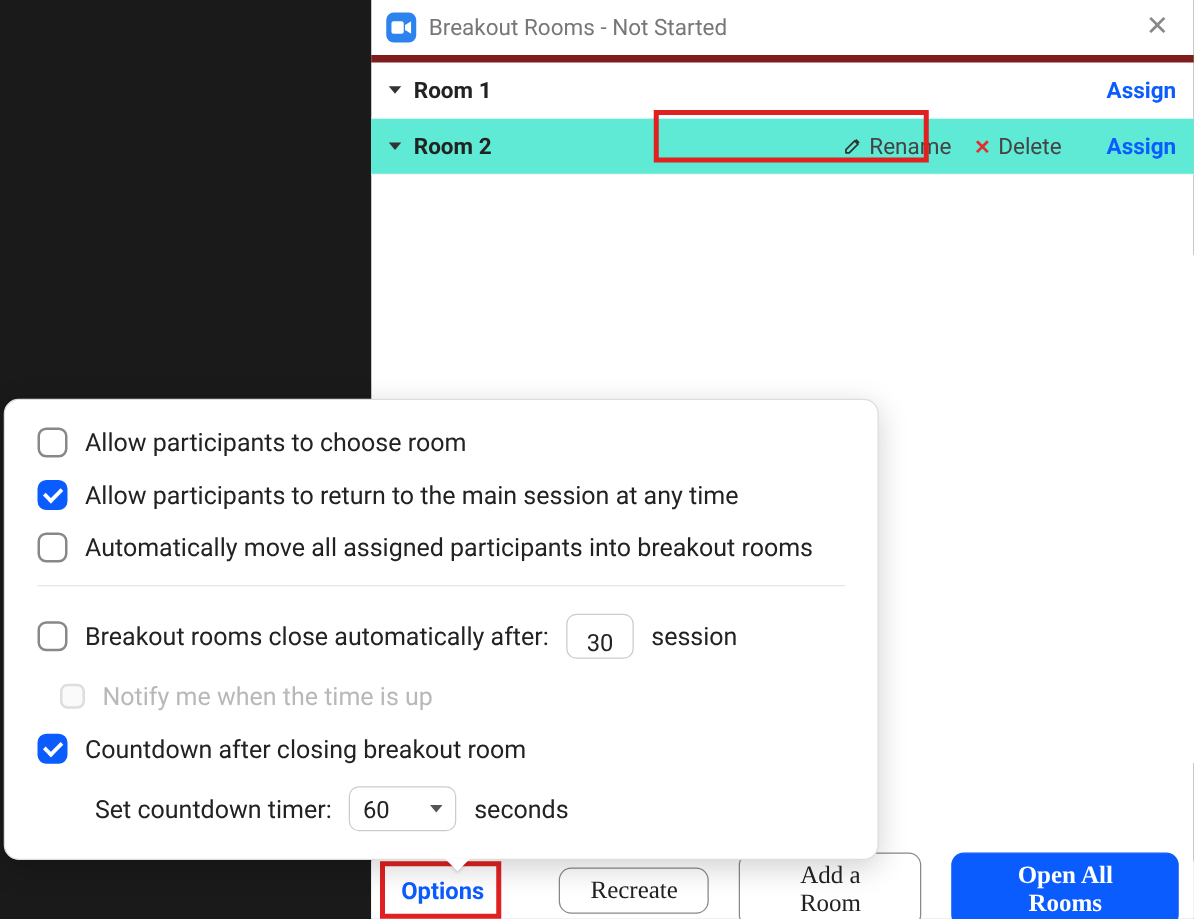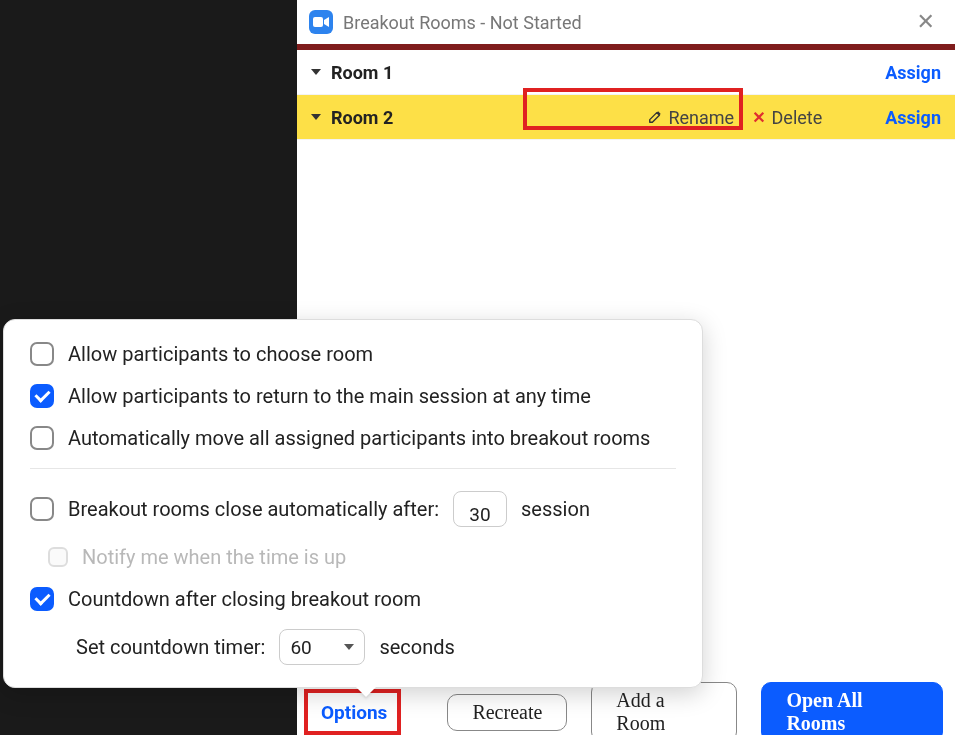--- a/index.html
+++ b/index.html
@@ -17,20 +17,21 @@
   
   .window {
     position: absolute;
     left: 297px;
     top: 0;
     width: 658px;
     height: 735px;
     background: #ffffff;
     display: flex;
     flex-direction: column;
+    text-align: center;
   }
 
   
   .titlebar {
     height: 44px;
     display: flex;
     align-items: center;
     padding: 0 12px;
     gap: 10px;
   }
@@ -62,21 +63,21 @@
     border-top: 6px solid #7f1d1d;
   }
   .room-row {
     height: 45px;
     display: flex;
     align-items: center;
     padding: 0 14px;
     border-bottom: 1px solid #f3f3f3;
   }
   .room-row.hl {
-    background: #fde047;
+    background: #5eead4;
   }
   .caret {
     width: 0; height: 0;
     border-left: 5px solid transparent;
     border-right: 5px solid transparent;
     border-top: 6px solid #333;
     margin-right: 10px;
   }
   .room-name {
     font-weight: 700;
@@ -100,21 +101,20 @@
   .x-icon {
     color: #e02f2f;
     font-weight: 700;
     font-size: 16px;
   }
   .assign {
     color: #0b5cff;
     font-weight: 700;
     font-size: 18px;
     cursor: pointer;
-    margin-left: 27px;
   }
   .highlight-box {
     position: absolute;
     border: 4px solid #e02121;
     pointer-events: none;
   }
 
   
   .actionbar {
     position: absolute;

